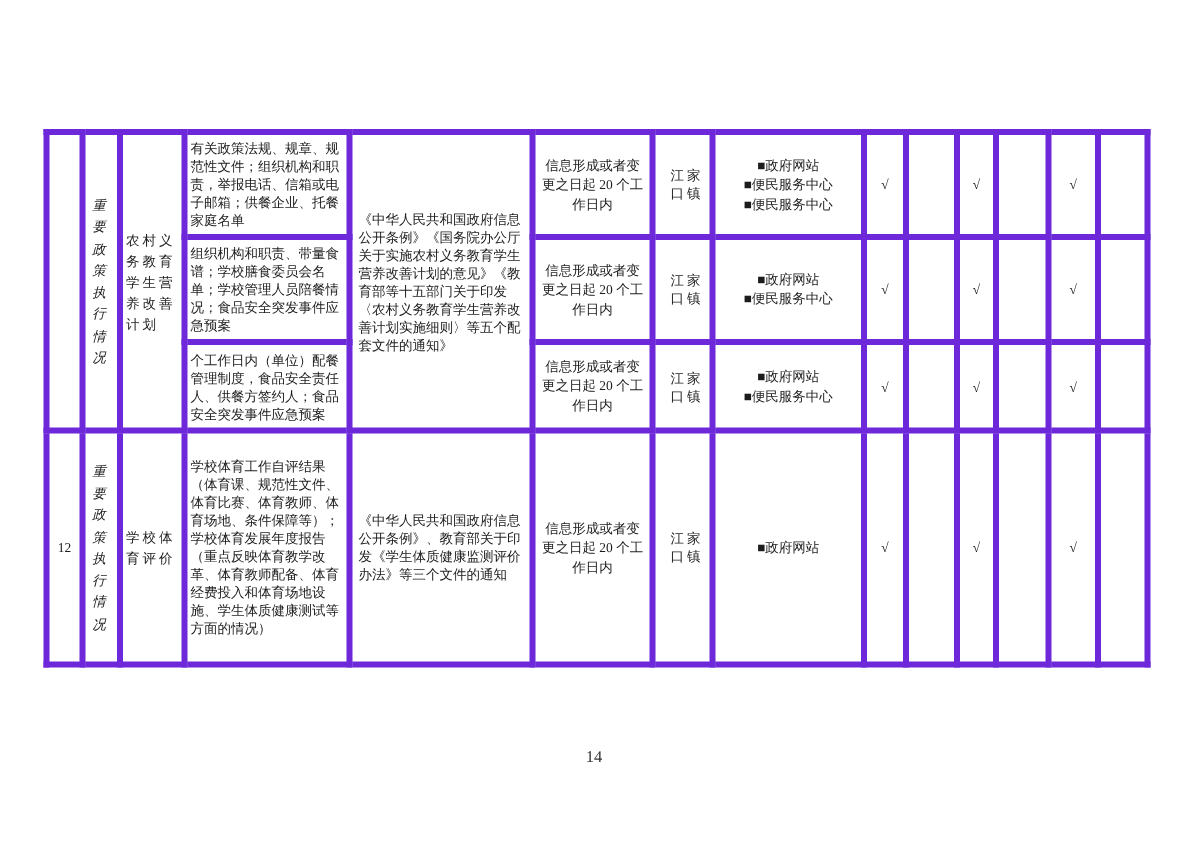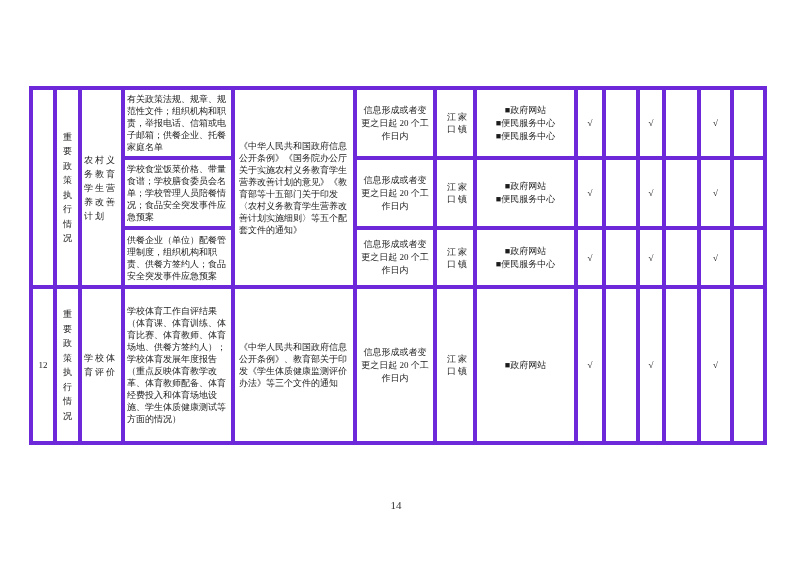--- a/index.html
+++ b/index.html
@@ -27,21 +27,21 @@
     word-break:break-all;
   }
   
   col.w-num{width:24px;} col.w-cat{width:25px;} col.w-sub{width:43px;}
   col.w-content{width:110px;} col.w-legal{width:122px;} col.w-time{width:80px;}
   col.w-loc{width:40px;} col.w-chan{width:101px;}
   col.w-k1{width:28px;} col.w-k2{width:34px;} col.w-k3{width:26px;}
   col.w-k4{width:35px;} col.w-k5{width:33px;} col.w-k6{width:33px;}
 
   td.c-num{text-align:center;margin-left:12px;}
-  .vtext{width:12px;margin:16px auto;word-break:break-all;line-height:14.5px;text-align:center;}
+  .vtext{width:12px;margin:16px auto;word-break:break-all;line-height:14.5px;text-align:left;font-style:italic;}
   .subtext{width:36px;margin:0 auto;word-break:break-all;line-height:14px;letter-spacing:2px;text-align:left;}
   td.c-content{text-align:left;padding:3px 2px;}
   td.c-legal{text-align:left;padding:3px 4px;}
   td.c-time{text-align:center;padding:3px 4px;line-height:13px;}
   td.c-loc{text-align:right;padding:3px 4px;letter-spacing:2px;}
   td.c-chan{text-align:center;padding:3px 4px;line-height:13px;}
   td.c-chk{text-align:center;font-size:9px;}
   .page-number{
     position:absolute;left:0;top:499px;width:792px;
     text-align:center;font-size:11px;color:#333;
@@ -89,38 +89,38 @@
       </td>
       <td class="c-chk">√</td>
       <td class="c-chk"></td>
       <td class="c-chk">√</td>
       <td class="c-chk"></td>
       <td class="c-chk">√</td>
       <td class="c-chk"></td>
     </tr>
 
     <tr style="height:57px;">
-      <td class="c-content">学校食堂饭菜价格、带量食谱；学校膳食委员会名单；学校管理人员陪餐情况；食品安全突发事件应急预案</td>
+      <td class="c-content">组织机构和职责、带量食谱；学校膳食委员会名单；学校管理人员陪餐情况；食品安全突发事件应急预案</td>
       <td class="c-time">信息形成或者变更之日起 20 个工作日内</td>
       <td class="c-loc">江家口镇</td>
       <td class="c-chan">
         <div>■政府网站</div>
         <div>■便民服务中心</div>
         <div></div>
       </td>
       <td class="c-chk">√</td>
       <td class="c-chk"></td>
       <td class="c-chk">√</td>
       <td class="c-chk"></td>
       <td class="c-chk">√</td>
       <td class="c-chk"></td>
     </tr>
 
     <tr style="height:59px;">
-      <td class="c-content">供餐企业（单位）配餐管理制度，组织机构和职责、供餐方签约人；食品安全突发事件应急预案</td>
+      <td class="c-content">个工作日内（单位）配餐管理制度，食品安全责任人、供餐方签约人；食品安全突发事件应急预案</td>
       <td class="c-time">信息形成或者变更之日起 20 个工作日内</td>
       <td class="c-loc">江家口镇</td>
       <td class="c-chan">
         <div>■政府网站</div>
         <div>■便民服务中心</div>
         <div></div>
       </td>
       <td class="c-chk">√</td>
       <td class="c-chk"></td>
       <td class="c-chk">√</td>
@@ -130,21 +130,21 @@
     </tr>
 
     <tr style="height:136px;">
       <td class="c-num">12</td>
       <td>
         <div class="vtext">重要政策执行情况</div>
       </td>
       <td>
         <div class="subtext">学校体育评价</div>
       </td>
-      <td class="c-content">学校体育工作自评结果（体育课、体育训练、体育比赛、体育教师、体育场地、供餐方签约人）；学校体育发展年度报告（重点反映体育教学改革、体育教师配备、体育经费投入和体育场地设施、学生体质健康测试等方面的情况）</td>
+      <td class="c-content">学校体育工作自评结果（体育课、规范性文件、体育比赛、体育教师、体育场地、条件保障等）；学校体育发展年度报告（重点反映体育教学改革、体育教师配备、体育经费投入和体育场地设施、学生体质健康测试等方面的情况）</td>
       <td class="c-legal">《中华人民共和国政府信息公开条例》、教育部关于印发《学生体质健康监测评价办法》等三个文件的通知</td>
       <td class="c-time">信息形成或者变更之日起 20 个工作日内</td>
       <td class="c-loc">江家口镇</td>
       <td class="c-chan">
         <div>■政府网站</div>
         <div></div>
         <div></div>
       </td>
       <td class="c-chk">√</td>
       <td class="c-chk"></td>

